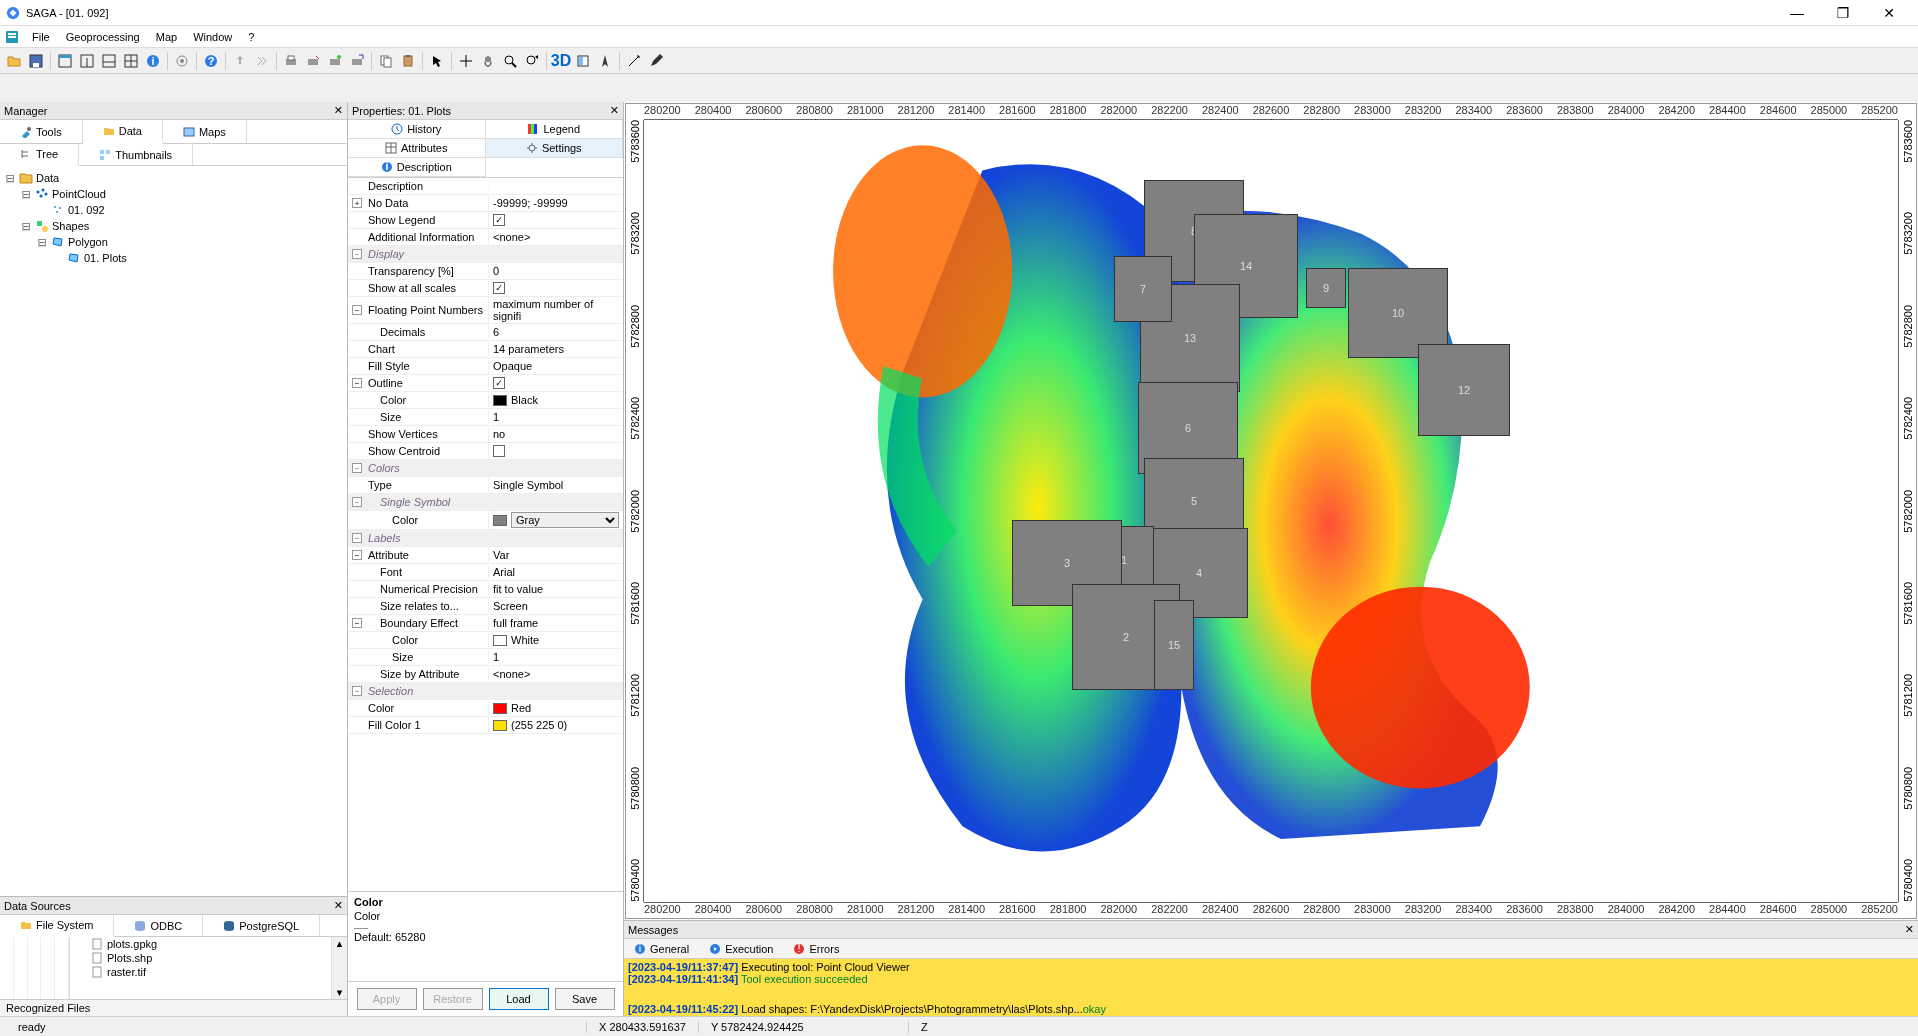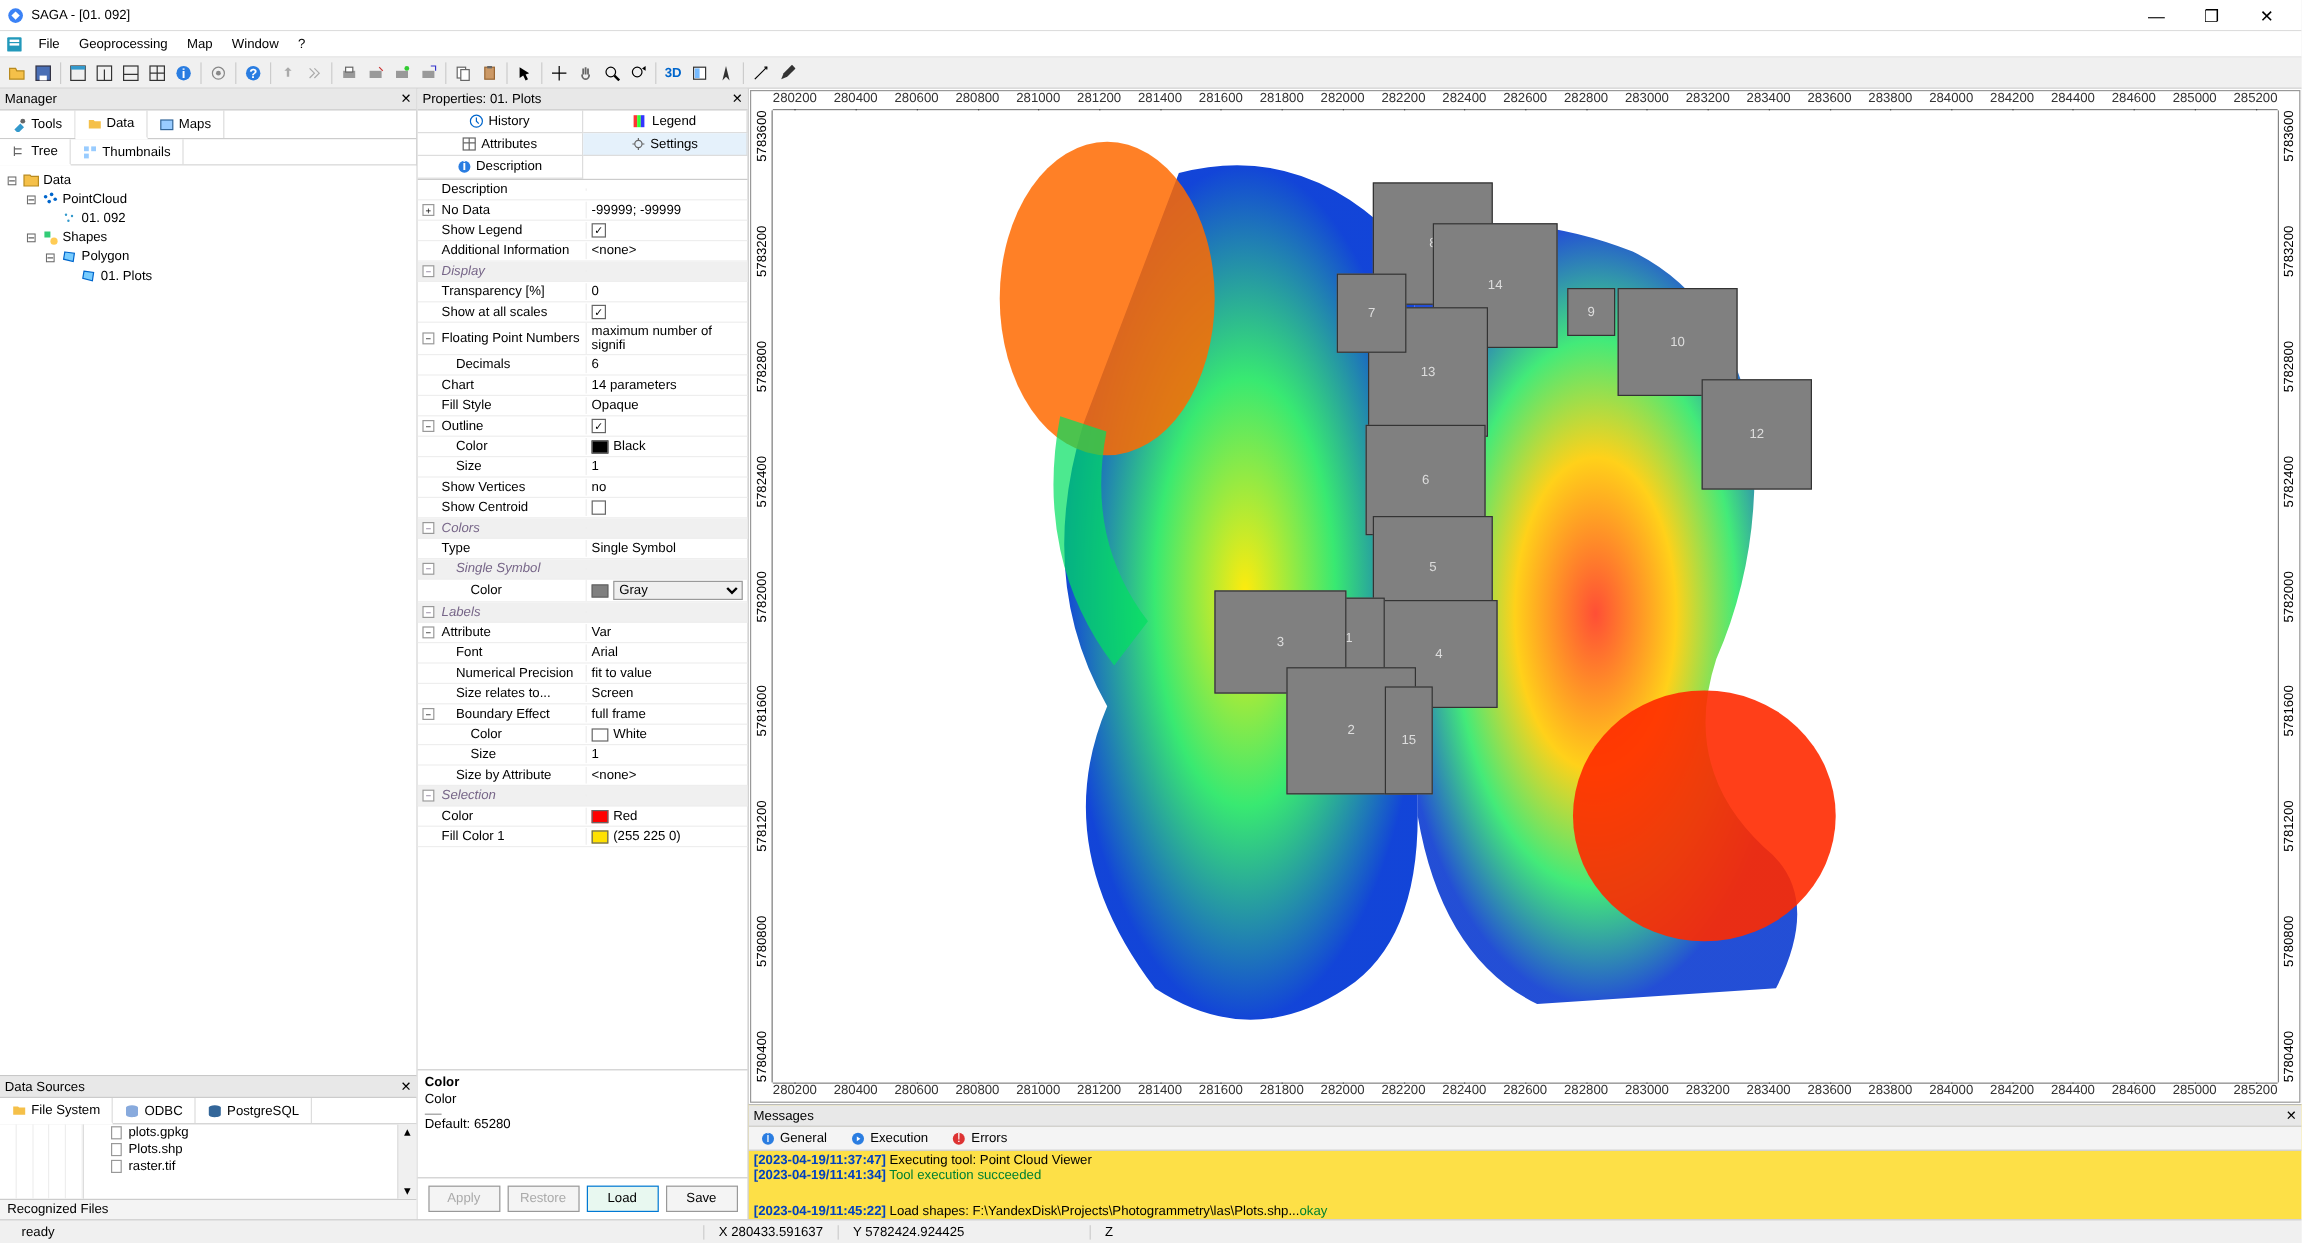--- a/index.html
+++ b/index.html
@@ -8,26 +8,26 @@
 .titlebar .logo { width: 14px; height: 14px; margin-right: 6px; }
 .titlebar .title { flex: 1; color: #000; }
 .titlebar .winbtns { display: flex; gap: 0; }
 .titlebar .winbtn { width: 46px; height: 24px; display: flex; align-items: center; justify-content: center; font-size: 14px; cursor: pointer; }
 .menubar { height: 22px; background: #fff; display: flex; align-items: center; padding: 0 4px; border-bottom: 1px solid #ddd; }
 .menubar .menu-icon { width: 16px; height: 16px; margin-right: 4px; }
 .menubar .menu-item { padding: 2px 8px; cursor: pointer; }
 .toolbar { height: 26px; background: #f0f0f0; display: flex; align-items: center; padding: 0 4px; border-bottom: 1px solid #ccc; gap: 2px; }
 .tool-btn { width: 20px; height: 20px; display: flex; align-items: center; justify-content: center; cursor: pointer; border: 1px solid transparent; }
 .tool-sep { width: 1px; height: 18px; background: #ccc; margin: 0 2px; }
-.body-row { flex: 1; display: flex; min-height: 0; }
+.body-row { flex: 1; display: flex; min-height: 0; margin-top: 28px; }
 .left-col { width: 348px; display: flex; flex-direction: column; border-right: 1px solid #bbb; background: #fff; }
 .panel-header { height: 18px; background: #e8e8e8; border-bottom: 1px solid #ccc; display: flex; align-items: center; padding: 0 4px; font-size: 11px; position: relative; }
 .panel-header .close-x { position: absolute; right: 4px; cursor: pointer; }
 .manager-tabs { height: 24px; display: flex; border-bottom: 1px solid #ccc; }
-.tab { padding: 3px 10px; display: flex; align-items: center; gap: 4px; cursor: pointer; border-right: 1px solid #ddd; }
+.tab { padding: 3px 20px; display: flex; align-items: center; gap: 4px; cursor: pointer; border-right: 1px solid #ddd; }
 .tab.active { background: #fff; border-bottom: 2px solid #fff; margin-bottom: -1px; }
 .sub-tabs { height: 22px; display: flex; border-bottom: 1px solid #ccc; }
 .tree-area { flex: 1; padding: 4px; overflow: auto; background: #fff; }
 .tree-node { display: flex; align-items: center; padding: 1px 0; cursor: pointer; }
 .tree-toggle { width: 12px; text-align: center; color: #666; }
 .tree-icon { width: 14px; height: 14px; margin: 0 3px; }
 .tree-children { margin-left: 16px; }
 .data-sources { border-top: 1px solid #bbb; background:#fff; }
 .ds-tabs { height: 22px; display: flex; border-bottom: 1px solid #ccc; }
 .ds-files { display: flex; height: 62px;}
@@ -245,21 +245,21 @@
       </svg>
     </div>
   <div class="tool-btn">
       <svg width="14" height="14">
         <circle cx="6" cy="6" r="4" fill="none" stroke="#000"></circle>
         <path d="M10 3l3-2v4z" fill="#000"></path>
       </svg>
     </div>
   <div class="tool-sep"></div>
   <div class="tool-btn">
-      <span style="color:#06c;font-weight:bold;font-size:11px">3D</span>
+      <span style="color:#06c;font-weight:bold;font-size:16px">3D</span>
     </div>
   <div class="tool-btn">
       <svg width="14" height="14">
         <rect x="2" y="2" width="10" height="10" fill="#fff" stroke="#333"></rect>
         <rect x="3" y="3" width="4" height="8" fill="#7bf"></rect>
       </svg>
     </div>
   <div class="tool-btn">
       <svg width="14" height="14">
         <path d="M7 1l3 12-3-3-3 3z" fill="#333"></path>

